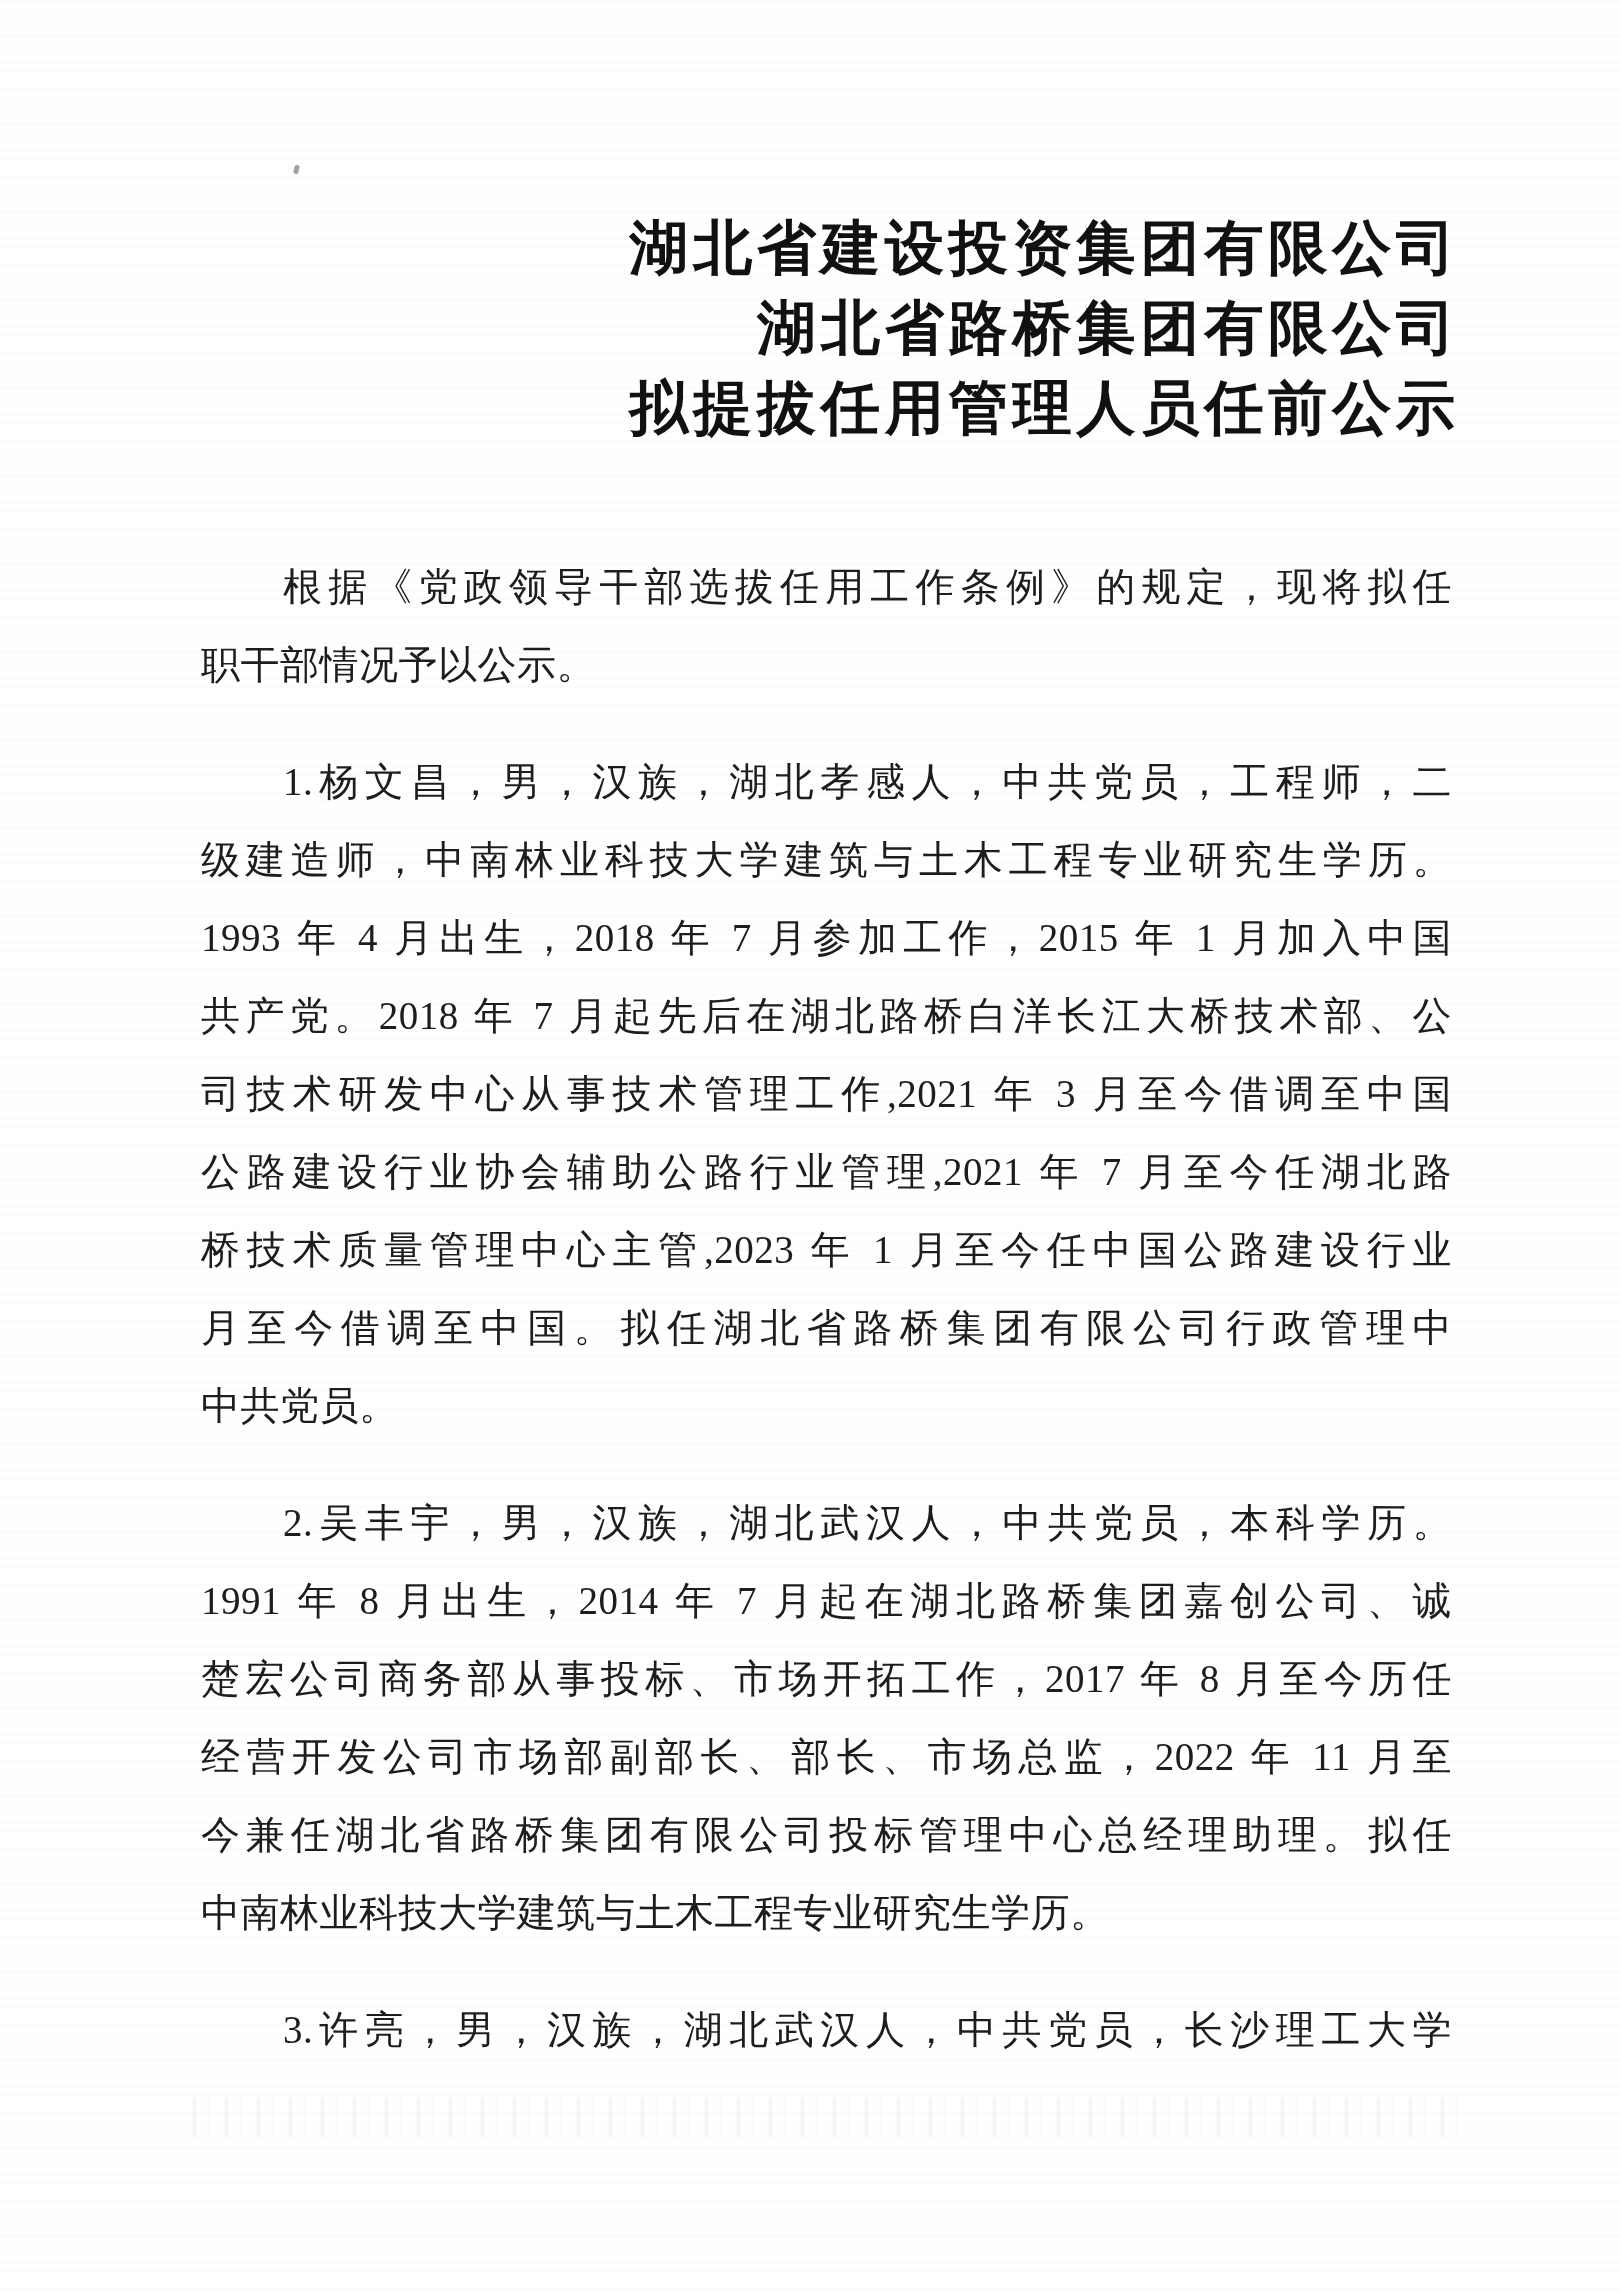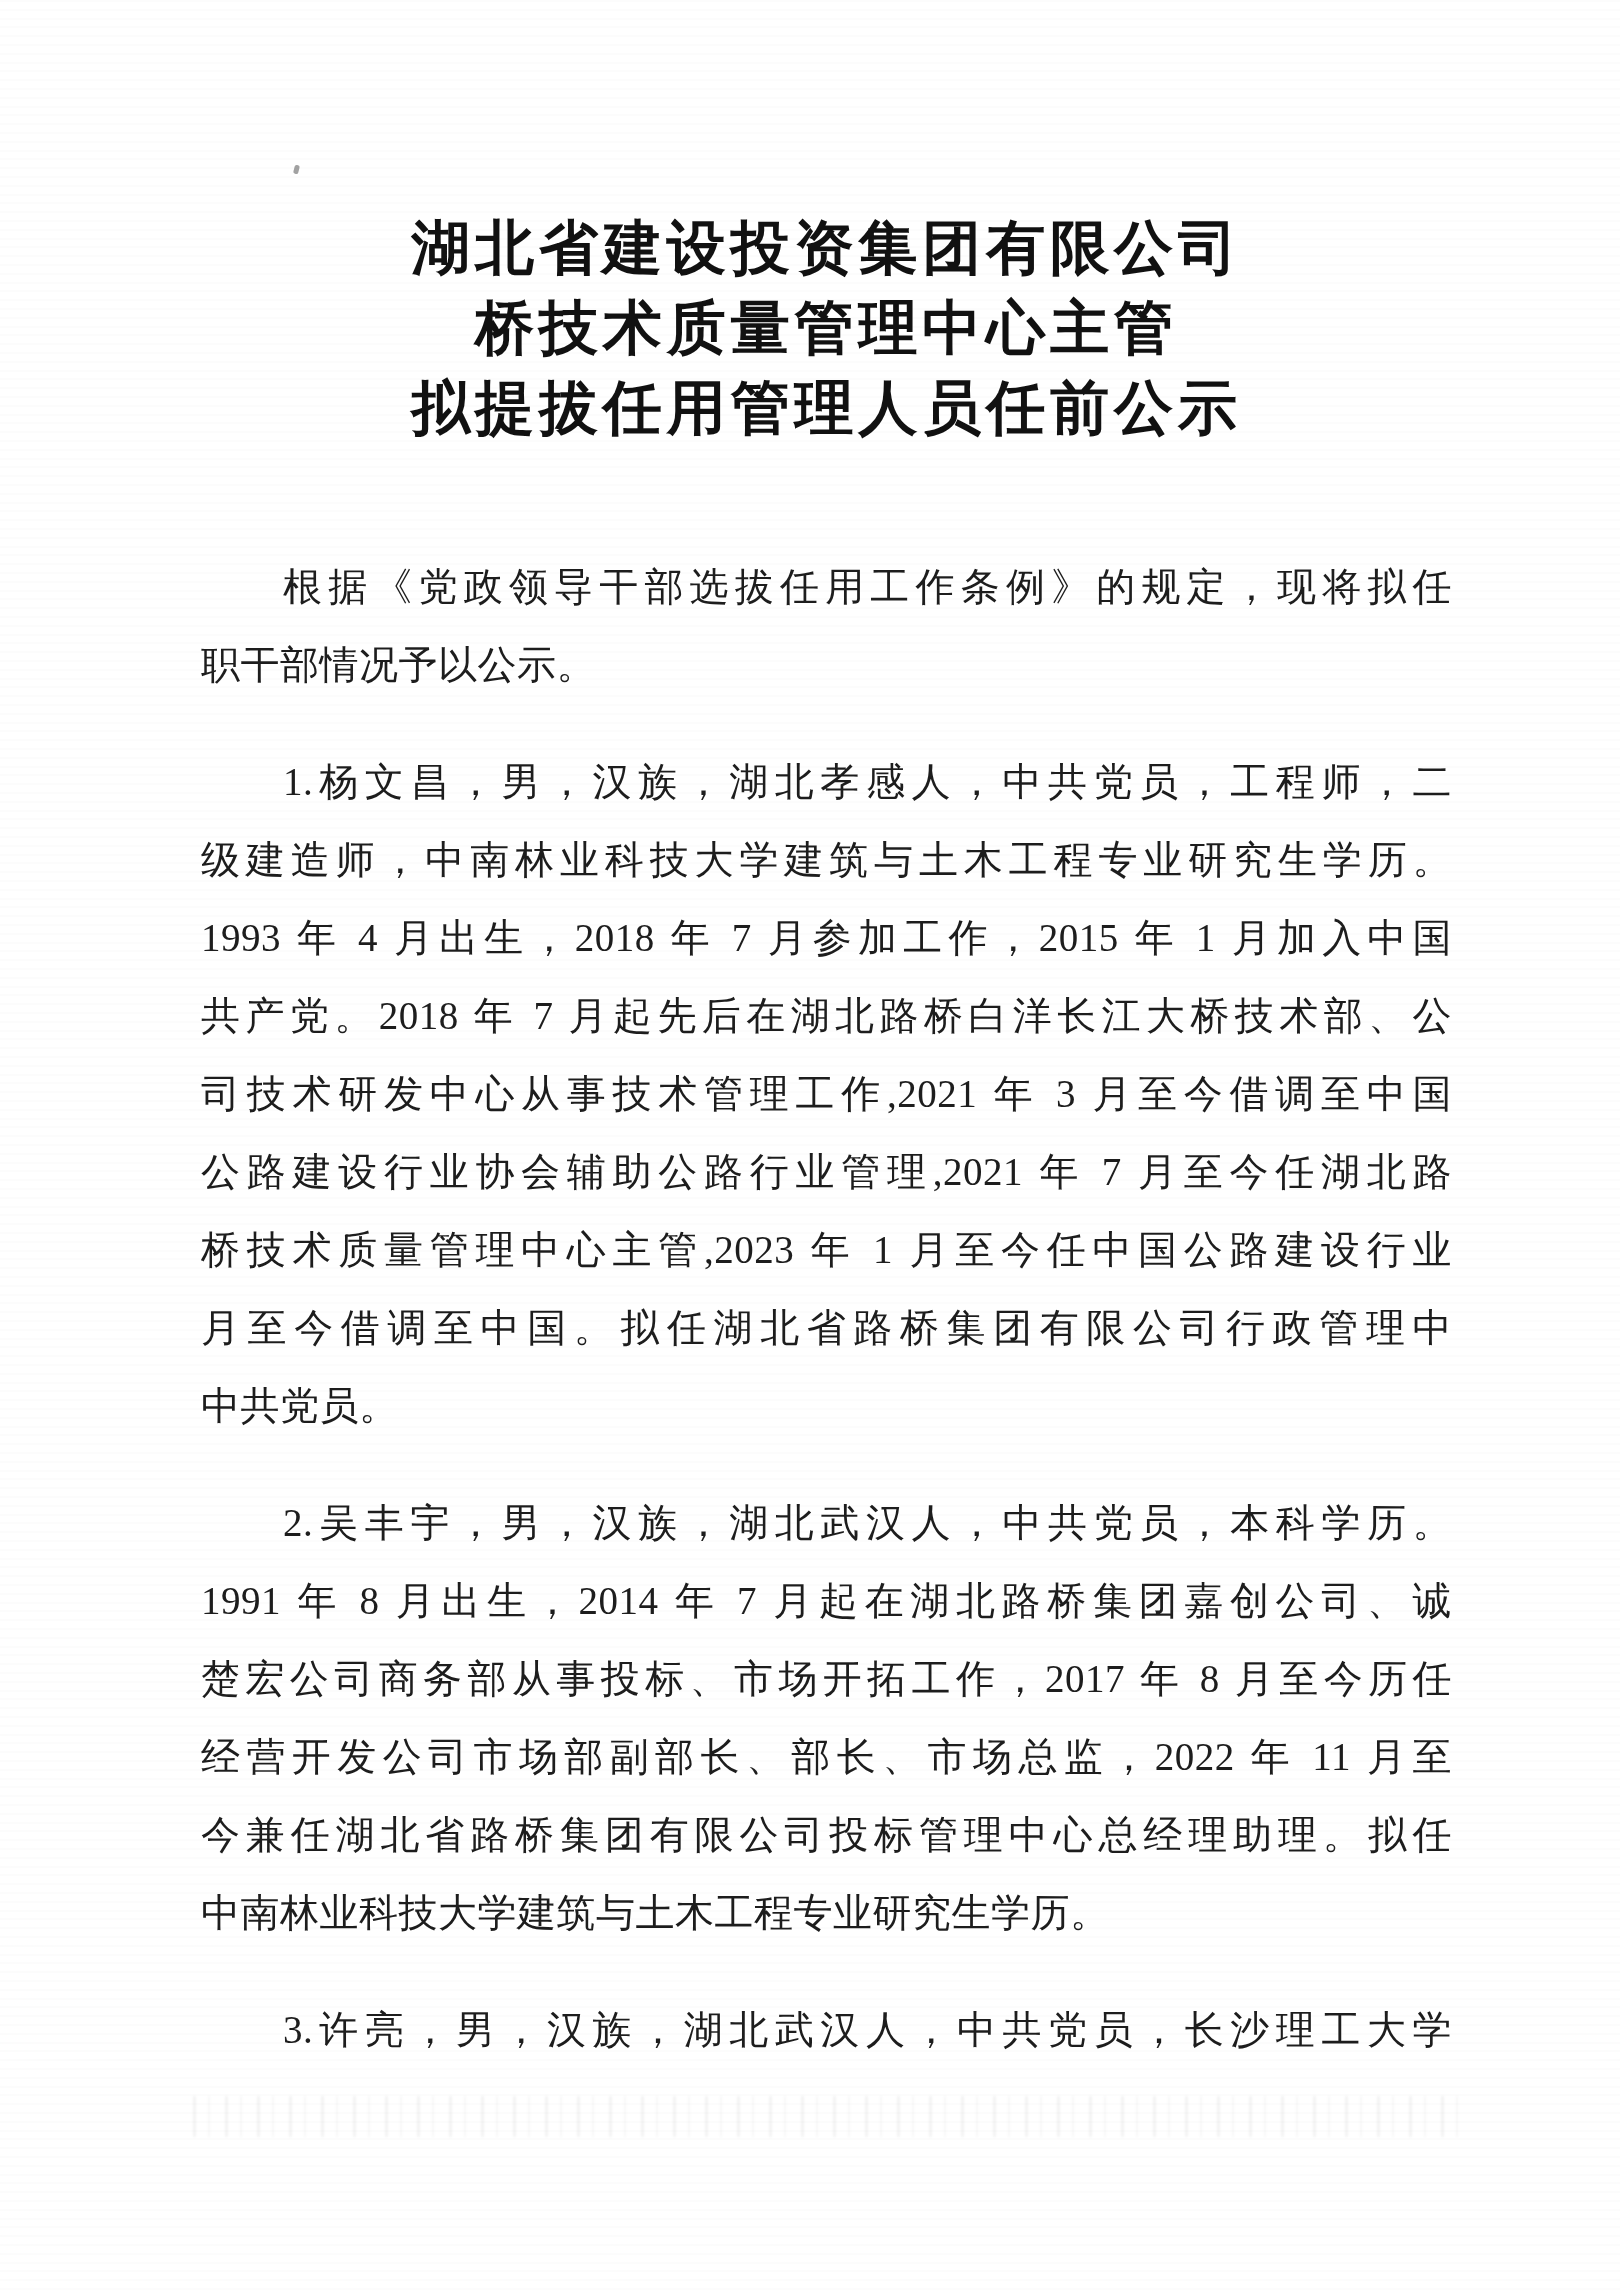--- a/index.html
+++ b/index.html
@@ -27,21 +27,21 @@
   }
   .content {
     position: absolute;
     left: 193px;
     top: 0;
     width: 1267px;
   }
   .doc-title {
     margin: 0;
     padding-top: 208px;
-    text-align: center;
+    text-align: right;
     font-size: 59px;
     font-weight: bold;
     letter-spacing: 4.9px;
     color: #111111;
   }
   .title-line { line-height: 80px; }
   .para {
     margin: 8px;
     font-size: 39px;
     letter-spacing: 0.5px;
@@ -89,21 +89,21 @@
 </head>
 <body>
 
 <div class="page">
   <div class="speck"></div>
 
   <div class="content">
 
     <h1 class="doc-title">
       <div class="title-line">湖北省建设投资集团有限公司</div>
-      <div class="title-line">桥技术质量管理中心主管</div>
+      <div class="title-line">湖北省路桥集团有限公司</div>
       <div class="title-line">拟提拔任用管理人员任前公示</div>
     </h1>
 
     <div class="para intro">
       <div class="line indent">根据《党政领导干部选拔任用工作条例》的规定，现将拟任</div>
       <div class="line last">职干部情况予以公示。</div>
     </div>
 
     <div class="para body-para">
       <div class="line indent">1.杨文昌，男，汉族，湖北孝感人，中共党员，工程师，二</div>

